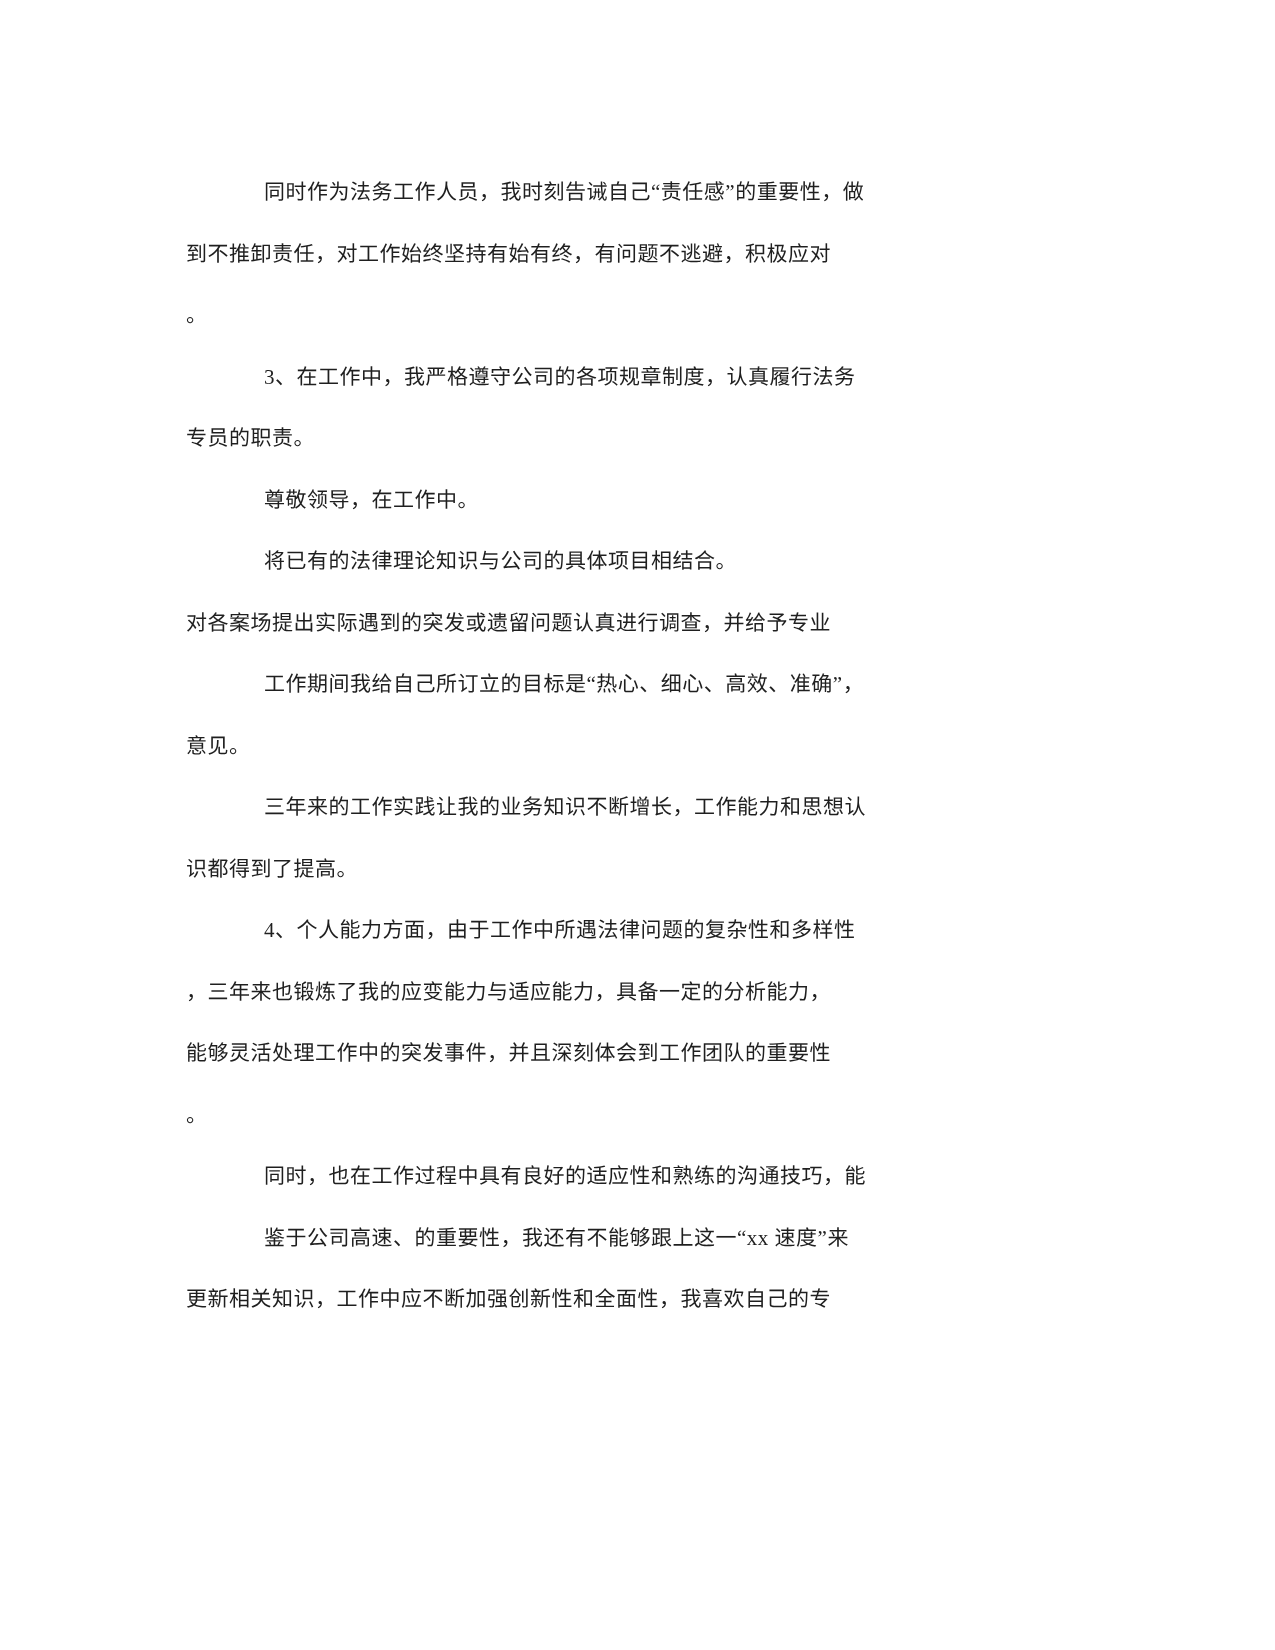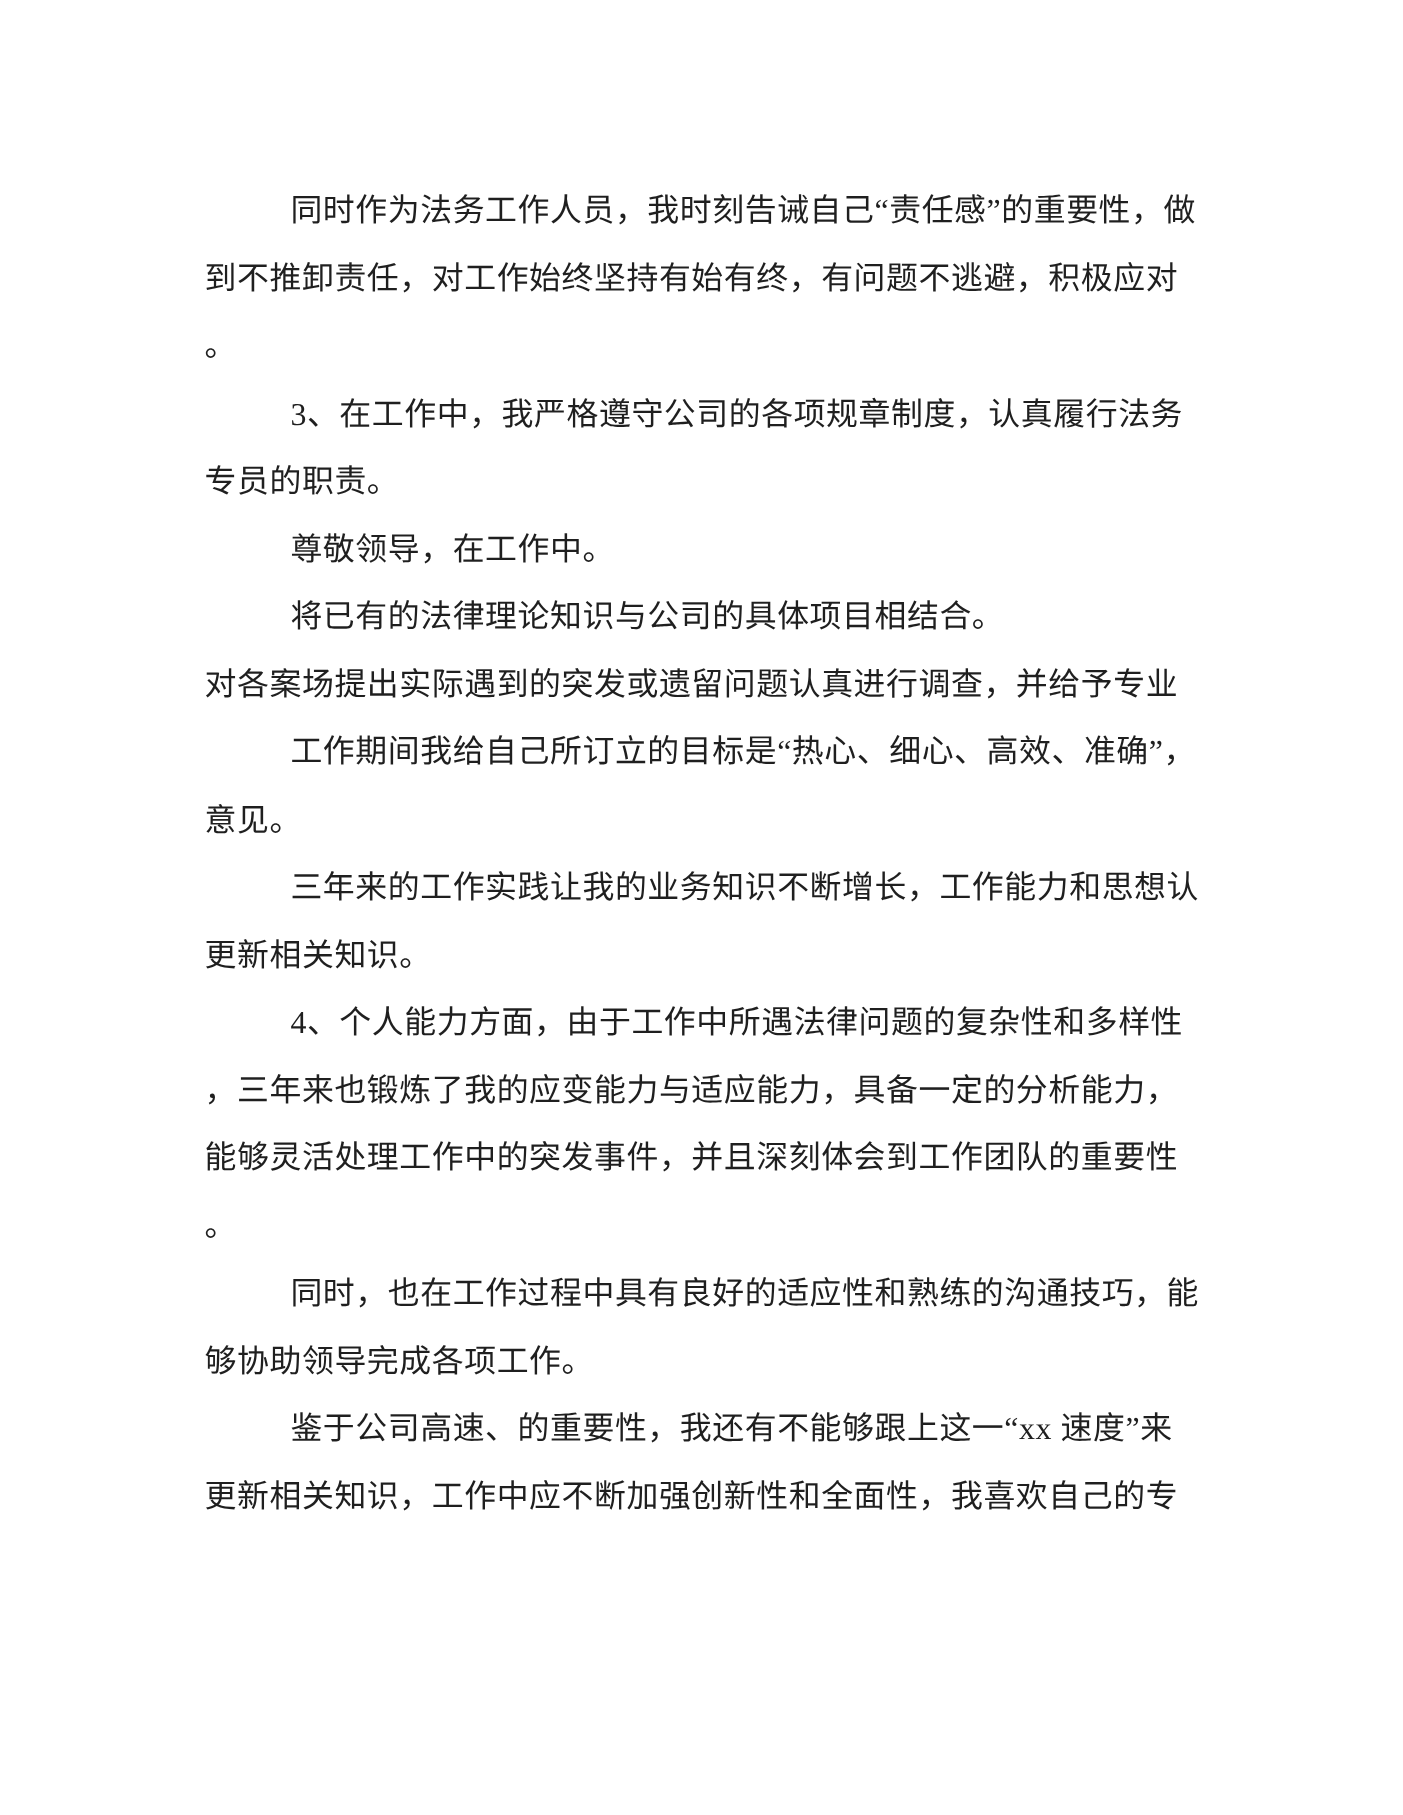--- a/index.html
+++ b/index.html
@@ -24,21 +24,21 @@
   }
   .text-block {
     position: absolute;
     left: 186px;
     top: 162px;
     width: 882px;
   }
   .text-line {
     height: 61.5px;
     line-height: 61.5px;
-    font-size: 29px;
+    font-size: 21px;
     letter-spacing: 0.5px;
     white-space: nowrap;
     font-weight: 400;
     -webkit-font-smoothing: antialiased;
   }
   .text-line.indent {
     padding-left: 78px;
   }
 </style>
 </head>
@@ -50,23 +50,22 @@
       <div class="text-line">到不推卸责任，对工作始终坚持有始有终，有问题不逃避，积极应对</div>
       <div class="text-line">。</div>
       <div class="text-line indent">3、在工作中，我严格遵守公司的各项规章制度，认真履行法务</div>
       <div class="text-line">专员的职责。</div>
       <div class="text-line indent">尊敬领导，在工作中。</div>
       <div class="text-line indent">将已有的法律理论知识与公司的具体项目相结合。</div>
       <div class="text-line">对各案场提出实际遇到的突发或遗留问题认真进行调查，并给予专业</div>
       <div class="text-line indent">工作期间我给自己所订立的目标是“热心、细心、高效、准确”，</div>
       <div class="text-line">意见。</div>
       <div class="text-line indent">三年来的工作实践让我的业务知识不断增长，工作能力和思想认</div>
-      <div class="text-line">更新相关知识。</div>
+      <div class="text-line">识都得到了提高。</div>
       <div class="text-line indent">4、个人能力方面，由于工作中所遇法律问题的复杂性和多样性</div>
       <div class="text-line">，三年来也锻炼了我的应变能力与适应能力，具备一定的分析能力，</div>
       <div class="text-line">能够灵活处理工作中的突发事件，并且深刻体会到工作团队的重要性</div>
       <div class="text-line">。</div>
       <div class="text-line indent">同时，也在工作过程中具有良好的适应性和熟练的沟通技巧，能</div>
-      <div class="text-line">够协助领导完成各项工作。</div>
       <div class="text-line indent">鉴于公司高速、的重要性，我还有不能够跟上这一“xx 速度”来</div>
       <div class="text-line">更新相关知识，工作中应不断加强创新性和全面性，我喜欢自己的专</div>
     </div>
 </div>
 
 </body></html>

